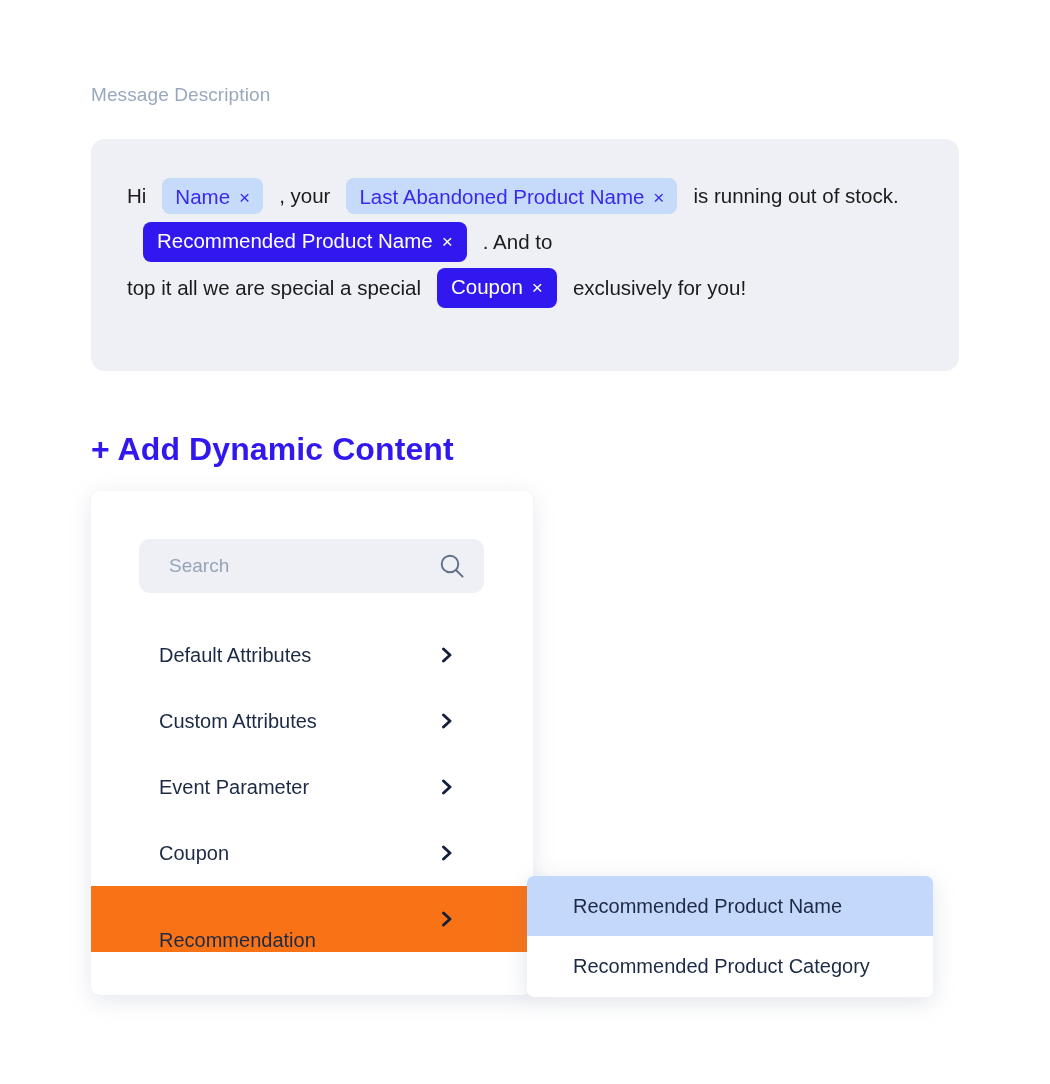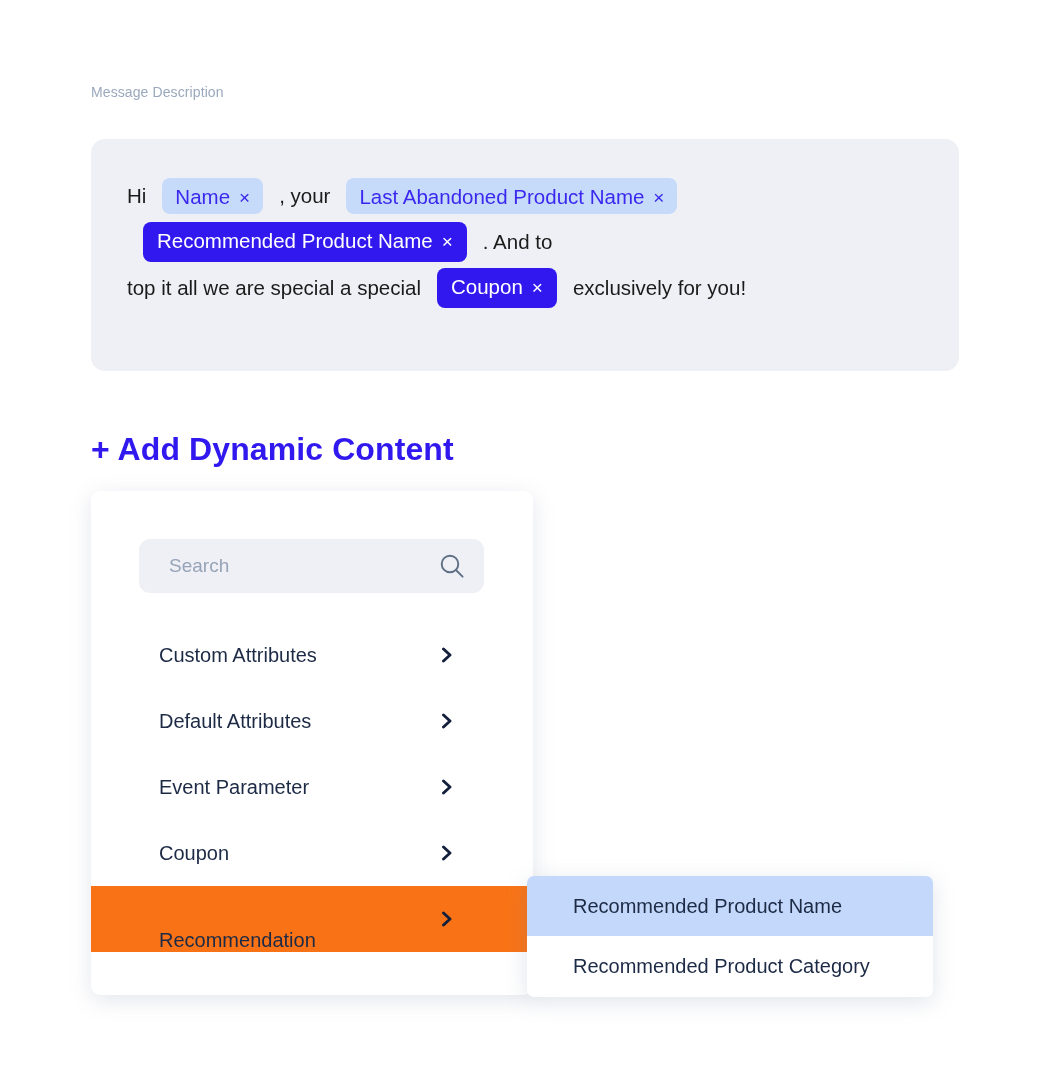--- a/index.html
+++ b/index.html
@@ -18,21 +18,21 @@
     background: #ffffff;
     border-radius: 26px;
     overflow: hidden;
   }
 
   
   .section-label {
     position: absolute;
     left: 91px;
     top: 84px;
-    font-size: 14px;
+    font-size: 19px;
     color: #9aa8bd;
     letter-spacing: 0.1px;
   }
 
   
   .message-box {
     position: absolute;
     left: 91px;
     top: 139px;
     width: 868px;
@@ -198,20 +198,21 @@
             <span class="tag-close">×</span>
           </span>
           <span class="sp-l"></span>
           <span class="txt">, your</span>
           <span class="sp-l"></span>
           <span class="tag light">
             <span class="tag-label">Last Abandoned Product Name</span>
             <span class="tag-close">×</span>
           </span>
           <span class="sp-l"></span>
+          <span class="txt">is running out of stock.</span>
         </div>
         <div class="msg-line">
           <span class="sp-l"></span>
           <span class="tag solid">
             <span class="tag-label">Recommended Product Name</span>
             <span class="tag-close">×</span>
           </span>
           <span class="sp-l"></span>
           <span class="txt">. And to</span>
         </div>
@@ -237,27 +238,27 @@
       <span class="search-icon">
         <svg viewBox="0 0 28 28" width="28" height="28" fill="none">
           <circle cx="12" cy="12" r="8.3" stroke="#5f6f85" stroke-width="1.9"></circle>
           <line x1="17.9" y1="18" x2="24.6" y2="24.7" stroke="#5f6f85" stroke-width="1.9" stroke-linecap="round"></line>
         </svg>
       </span>
     </div>
 
     <div class="menu-list" id="menu-list">
         <div class="menu-item">
+          <span class="menu-label">Default Attributes</span>
+          <span class="chev"><svg viewBox="0 0 16 16" width="16" height="16" fill="none">
+              <path d="M4.5 2 L11 8 L4.5 14" stroke="#141f3c" stroke-width="2.9" stroke-linecap="round" stroke-linejoin="round"></path>
+            </svg></span>
+        </div>
+        <div class="menu-item">
           <span class="menu-label">Custom Attributes</span>
-          <span class="chev"><svg viewBox="0 0 16 16" width="16" height="16" fill="none">
-              <path d="M4.5 2 L11 8 L4.5 14" stroke="#141f3c" stroke-width="2.9" stroke-linecap="round" stroke-linejoin="round"></path>
-            </svg></span>
-        </div>
-        <div class="menu-item">
-          <span class="menu-label">Default Attributes</span>
           <span class="chev"><svg viewBox="0 0 16 16" width="16" height="16" fill="none">
               <path d="M4.5 2 L11 8 L4.5 14" stroke="#141f3c" stroke-width="2.9" stroke-linecap="round" stroke-linejoin="round"></path>
             </svg></span>
         </div>
         <div class="menu-item">
           <span class="menu-label">Event Parameter</span>
           <span class="chev"><svg viewBox="0 0 16 16" width="16" height="16" fill="none">
               <path d="M4.5 2 L11 8 L4.5 14" stroke="#141f3c" stroke-width="2.9" stroke-linecap="round" stroke-linejoin="round"></path>
             </svg></span>
         </div>

